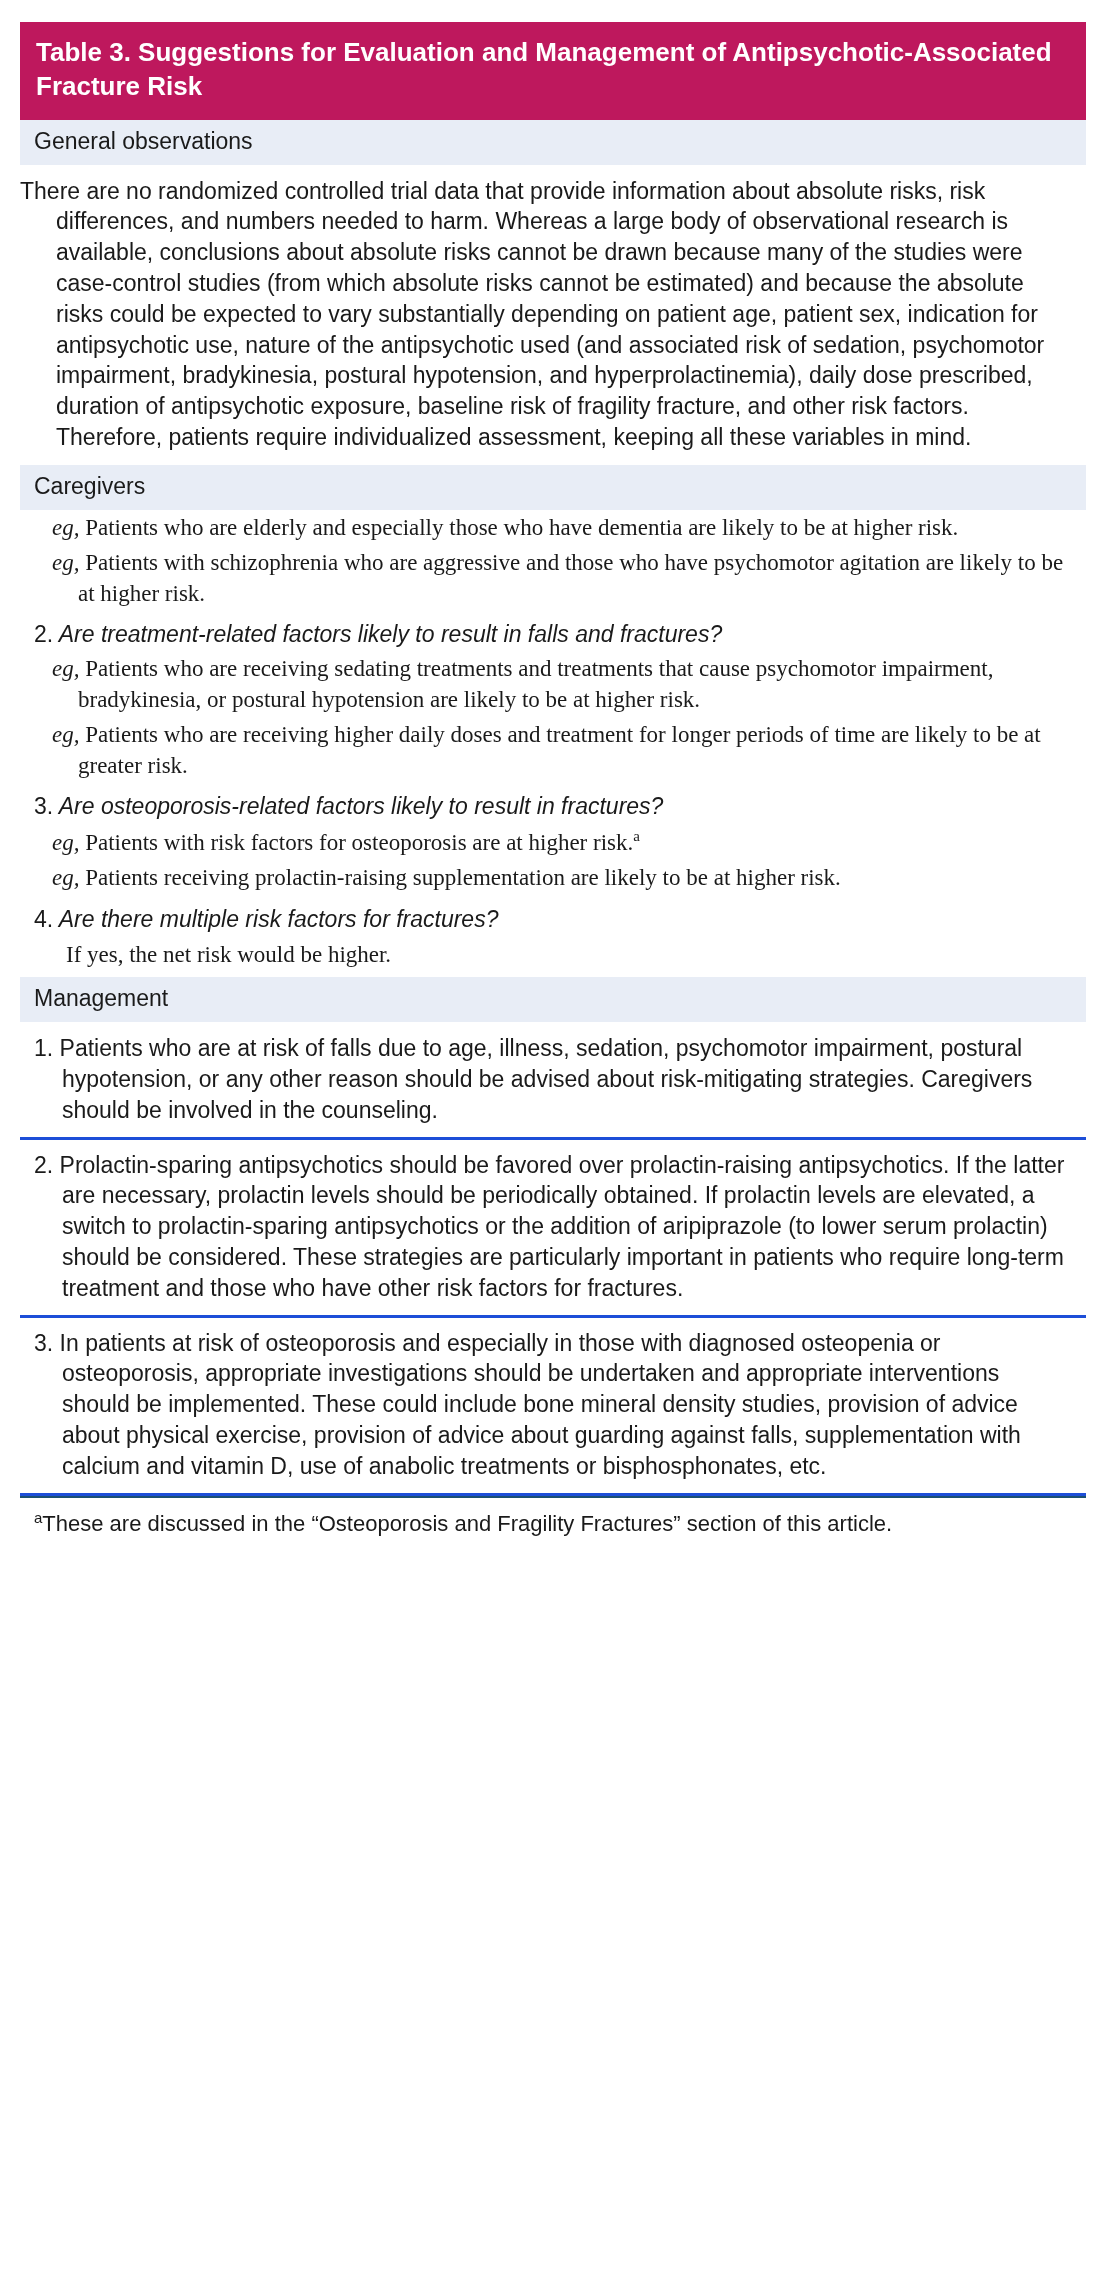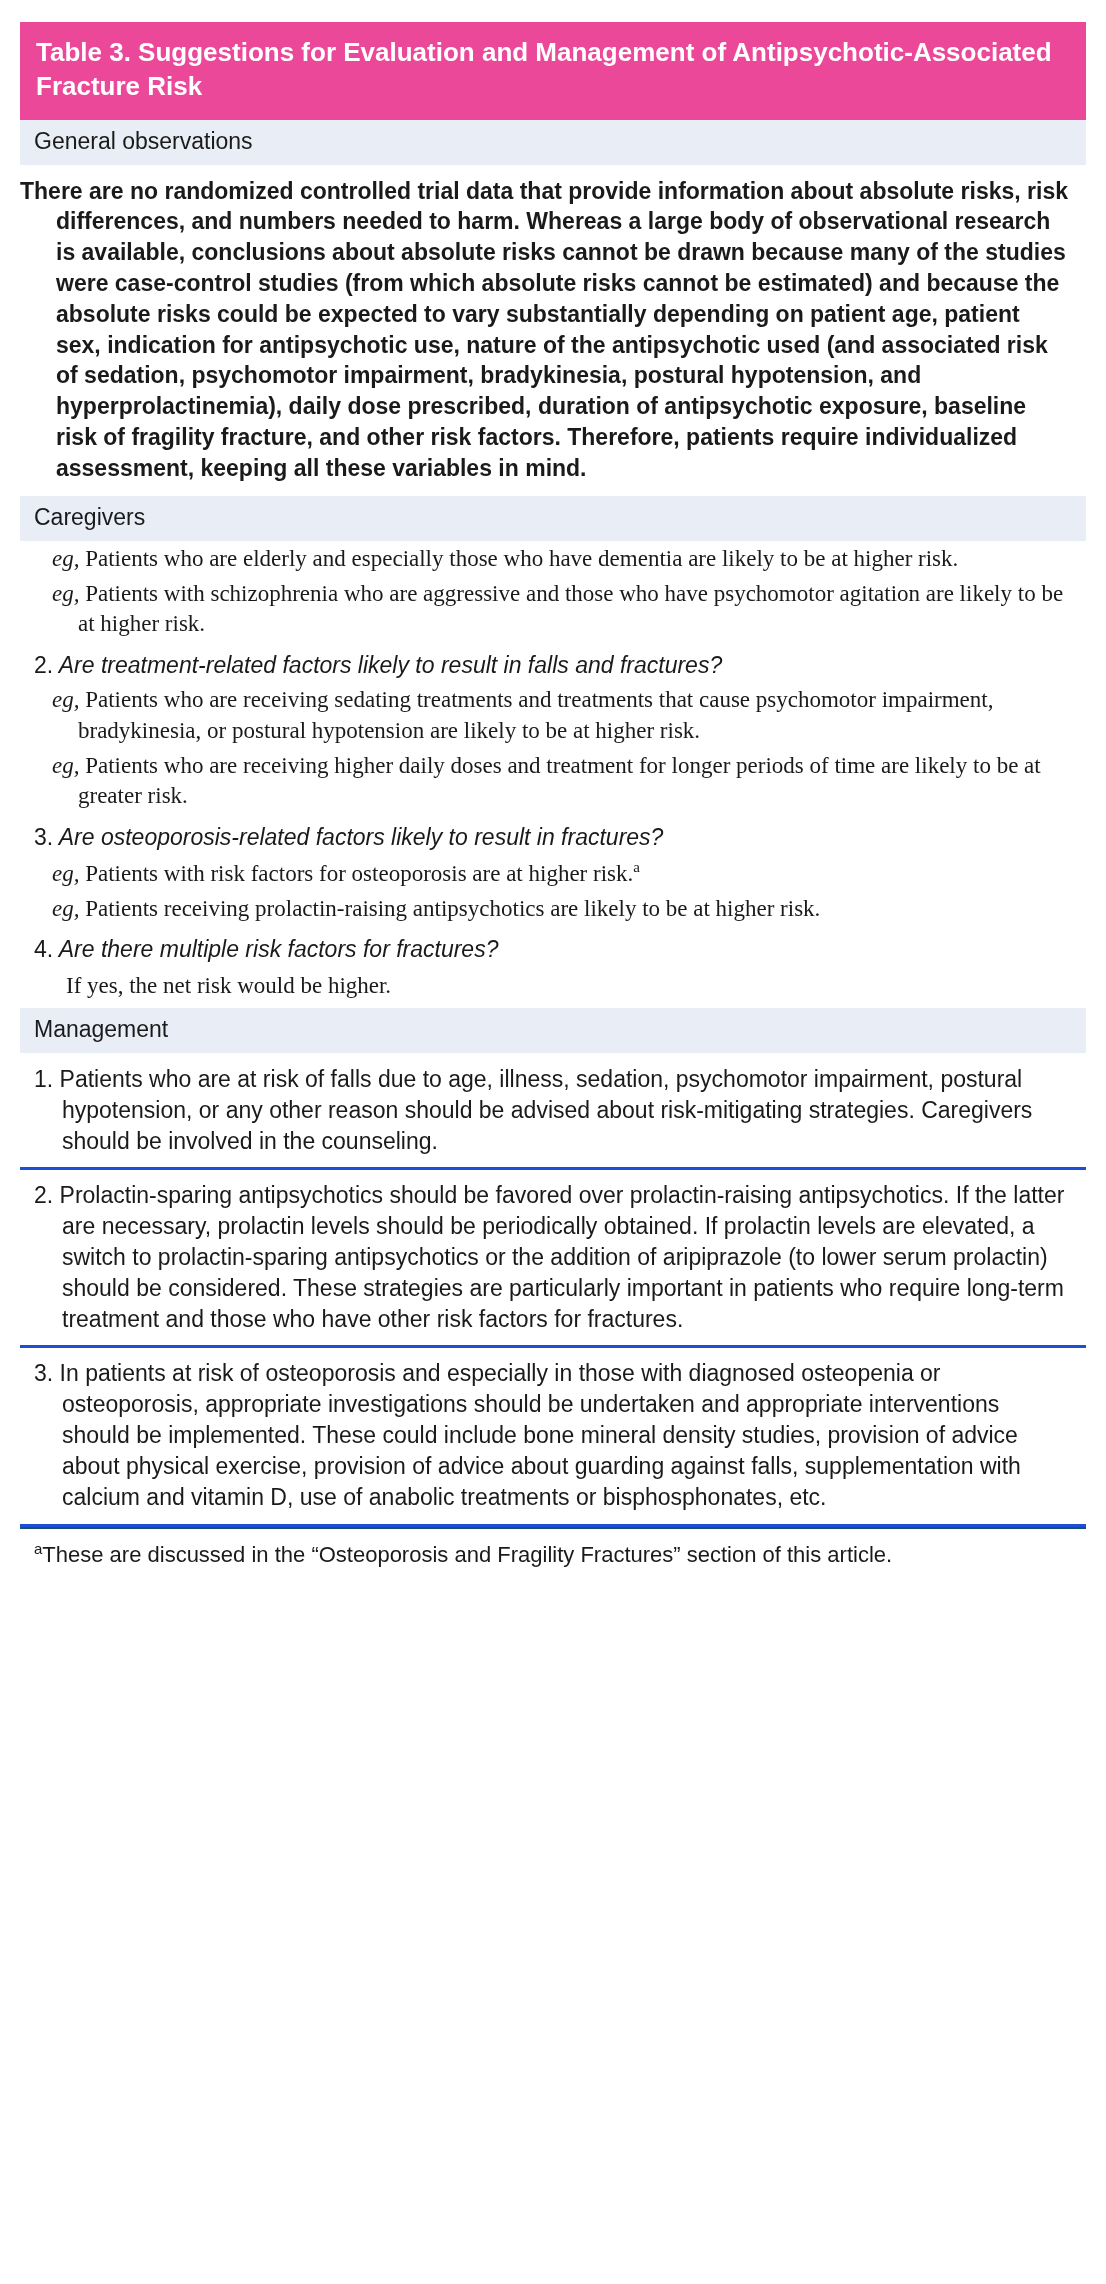--- a/index.html
+++ b/index.html
@@ -11,41 +11,40 @@
     width: 1106px;
     font-family: "Liberation Sans", sans-serif;
     color: #1a1a1a;
   }
   .table-wrap {
     width: 1066px;
     margin: 22px 20px 0 20px;
     box-sizing: border-box;
   }
   .table-title {
-    background: #ec4899;
+    background: #be185d;
     color: #ffffff;
     font-size: 26px;
     font-weight: bold;
     line-height: 1.3;
     padding: 14px 16px 16px 16px;
     box-sizing: border-box;
   }
   .section-head {
     background: #e8edf6;
     font-size: 23px;
     padding: 8px 14px 10px 14px;
     box-sizing: border-box;
     border-bottom: 1px solid #ffffff;
   }
   .body-block {
     font-size: 23px;
     line-height: 1.34;
     padding: 10px 16px 12px 14px;
     box-sizing: border-box;
-    font-weight: bold;
   }
   .hang {
     padding-left: 36px;
     text-indent: -36px;
   }
   .eg-block {
     font-size: 23px;
     line-height: 1.34;
     padding: 2px 16px 2px 58px;
     text-indent: -26px;
@@ -131,21 +130,21 @@
   <div class="q-item">
     <span class="qnum">3.</span>
     <span>Are osteoporosis-related factors likely to result in fractures?</span>
   </div>
   <div class="eg-block">
     <i>eg,</i>
     <span>Patients with risk factors for osteoporosis are at higher risk.</span><sup class="fn">a</sup>
   </div>
   <div class="eg-block">
     <i>eg,</i>
-    <span>Patients receiving prolactin-raising antipsychotics are likely to be at higher risk.</span>
+    <span>Patients receiving prolactin-raising supplementation are likely to be at higher risk.</span>
   </div>
 
   <div class="q-item">
     <span class="qnum">4.</span>
     <span>Are there multiple risk factors for fractures?</span>
   </div>
   <div class="plain-indent">If yes, the net risk would be higher.</div>
 
   <div class="section-head"><span>Management</span></div>
 

